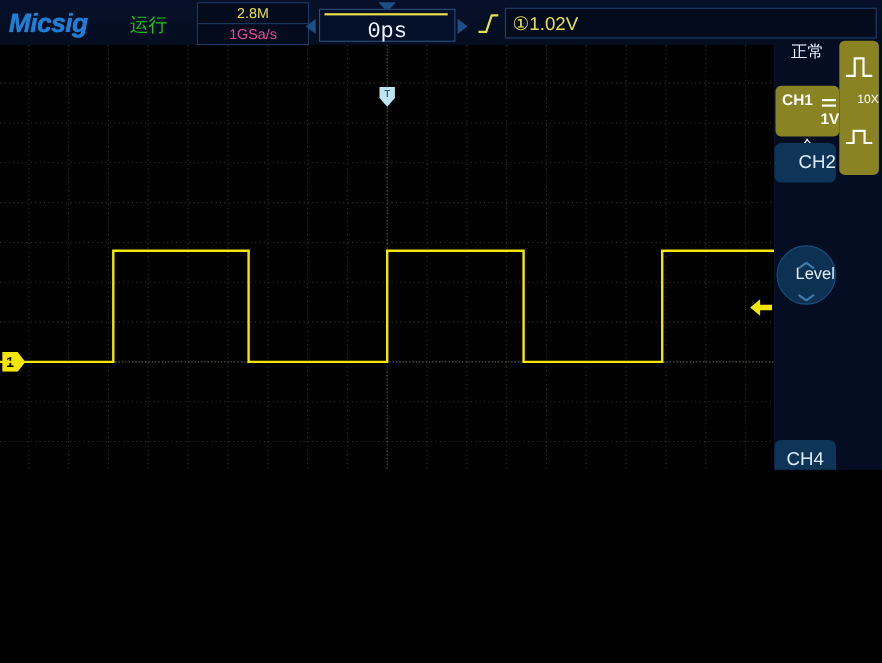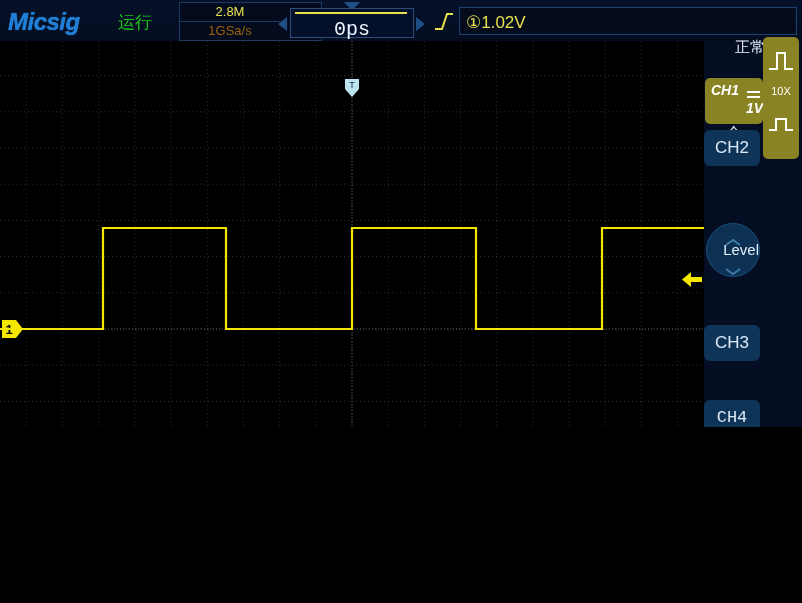--- a/index.html
+++ b/index.html
@@ -10,26 +10,26 @@
 
   
   #topbar{position:absolute;left:0;top:0;width:802px;height:41px;
           background:linear-gradient(#061129,#040d20);}
   #brand{position:absolute;left:8px;top:8px;font-size:24px;font-weight:bold;
          font-style:italic;color:#1f7fd8;letter-spacing:-0.5px;
          text-shadow:0 0 1px #2f9ae8;}
   #runstate{position:absolute;left:118px;top:11px;font-size:17px;color:#19c419;text-align:right;}
 
   .infobox{position:absolute;border:1px solid #1b3a63;background:#030b1d;}
-  #memwrap{left:179px;top:2px;width:100px;height:37px;padding-left:41px;}
+  #memwrap{left:179px;top:2px;width:100px;height:37px;}
   #memrow1{position:absolute;left:0;top:0;width:100px;height:18px;
            line-height:18px;text-align:center;color:#e8e04a;font-size:13px;
            border-bottom:1px solid #1b3a63;}
   #memrow2{position:absolute;left:0;top:19px;width:100px;height:18px;
-           line-height:18px;text-align:center;color:#a16207;font-size:13px;}
+           line-height:18px;text-align:center;color:#ec4899;font-size:13px;}
 
   
   #posbox{position:absolute;left:290px;top:8px;width:122px;height:28px;
           border:1px solid #2b4f7d;background:#041029;}
   #posline{position:absolute;left:4px;top:3px;width:112px;height:2px;background:#e8e04a;}
   #postext{position:absolute;left:0;top:9px;width:122px;text-align:center;
            font-size:20px;color:#eaf2ff;font-family:"Liberation Mono","DejaVu Sans Mono",monospace;}
   .postri{position:absolute;top:17px;width:0;height:0;
           border-top:7px solid transparent;border-bottom:7px solid transparent;}
   #postri-l{left:278px;border-right:9px solid #1d4f86;}
@@ -47,41 +47,41 @@
         border-right:1px solid #123055;overflow:hidden;}
   #grid{position:absolute;left:0;top:0;width:704px;height:500px;}
   #trigT{position:absolute;left:344px;top:38px;width:16px;height:19px;}
   #chmark{position:absolute;left:2px;top:279px;width:22px;height:18px;}
   #levelarrow{position:absolute;left:682px;top:230px;width:20px;height:17px;}
   #wave{position:absolute;left:0;top:0;width:704px;height:500px;}
 
   
   #side{position:absolute;left:704px;top:41px;width:98px;height:500px;background:#040d22;}
   #normal-lbl{position:absolute;left:704px;top:38px;width:60px;text-align:center;
-              font-size:15px;color:#e9f1ff;padding-left:16px;}
+              font-size:15px;color:#e9f1ff;}
   #ch1btn{position:absolute;left:705px;top:78px;width:58px;height:46px;
-          background:#8a8324;border-radius:5px;color:#fff;font-style:italic;}
+          background:#8a8324;border-radius:5px;color:#fff;}
   #ch1name{position:absolute;left:6px;top:4px;font-size:14px;font-weight:bold;}
   #ch1coup{position:absolute;left:42px;top:7px;width:13px;height:9px;}
   #ch1volt{position:absolute;left:0;top:22px;width:58px;text-align:right;
            font-size:14px;font-weight:bold;}
   #all-lbl{position:absolute;left:705px;top:124px;width:58px;text-align:center;
            font-size:15px;color:#e9f1ff;}
   #probepanel{position:absolute;left:763px;top:37px;width:36px;height:122px;
               background:#8a8324;border-radius:5px;}
   #probe-top{position:absolute;left:4px;top:10px;width:28px;height:28px;}
-  #probe-x{position:absolute;left:0;top:48px;width:36px;text-align:center;
+  #probe-x{position:absolute;left:0;top:48px;width:36px;text-align:right;
            font-size:11px;color:#fff;}
   #probe-bot{position:absolute;left:4px;top:73px;width:28px;height:28px;}
 
   .chbtn{position:absolute;width:56px;height:36px;background:#0e3558;border-radius:6px;
          color:#dce9f7;font-size:17px;text-align:center;line-height:36px;}
-  #ch2btn{left:704px;top:130px;}
+  #ch2btn{left:704px;top:130px;text-align:right;}
   #ch3btn{left:704px;top:325px;}
-  #ch4btn{left:704px;top:400px;font-family:Liberation Mono, monospace;}
+  #ch4btn{left:704px;top:400px;}
 
   #levelknob{position:absolute;left:706px;top:223px;width:52px;height:52px;
              border-radius:50%;background:#0d3152;border:1px solid #17507f;}
   #levelknob span.lbl{position:absolute;left:0;top:17px;width:52px;text-align:right;
              font-size:15px;color:#e4eefa;}
   .knobchev{position:absolute;left:18px;width:16px;height:7px;}
 
   
   #bottom{position:absolute;left:0;top:541px;width:802px;height:62px;
           background:linear-gradient(#04122b,#02091a);}
@@ -235,21 +235,20 @@
         </svg>
     </div>
     <span class="lbl">Level</span>
     <div class="knobchev" style="top:37px;">
       <svg width="16" height="7" viewBox="0 0 16 7">
           <path d="M1 1 L8 6 L15 1" stroke="#3f7aa8" stroke-width="2" fill="none"></path>
         </svg>
     </div>
   </div>
 
-  <div class="chbtn" id="ch3btn">CH3</div>
   <div class="chbtn" id="ch4btn">CH4</div>
 
   <div id="bottom">
 
     
     
     
 
     
 

